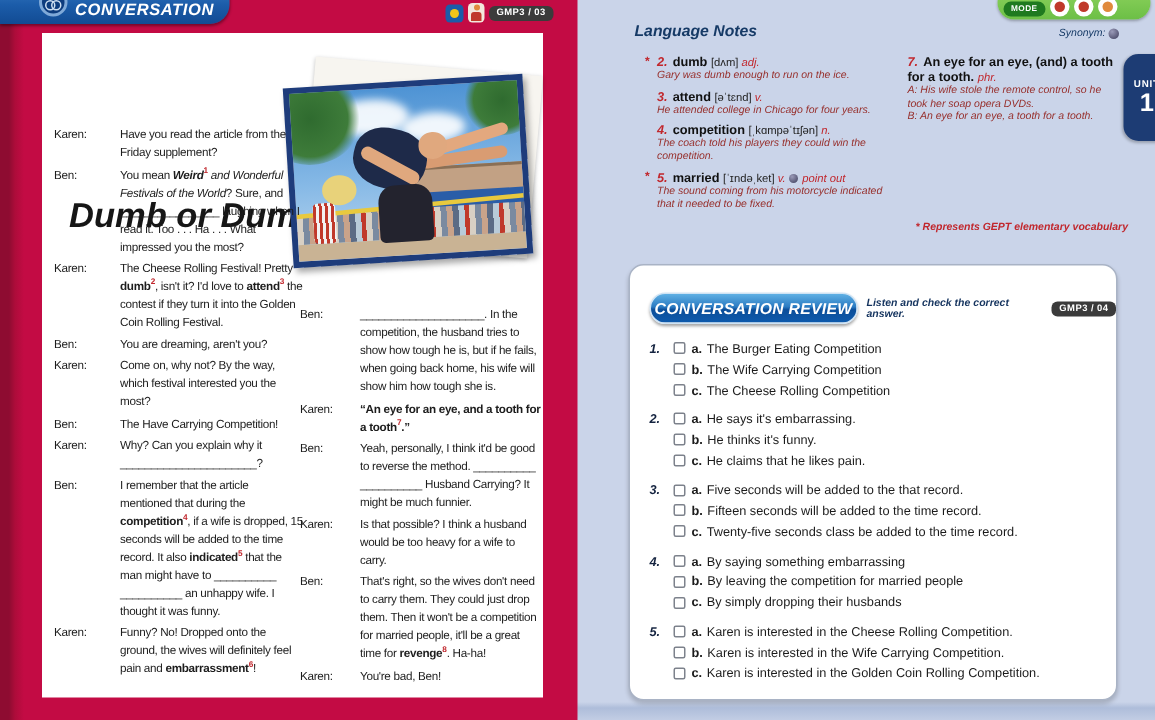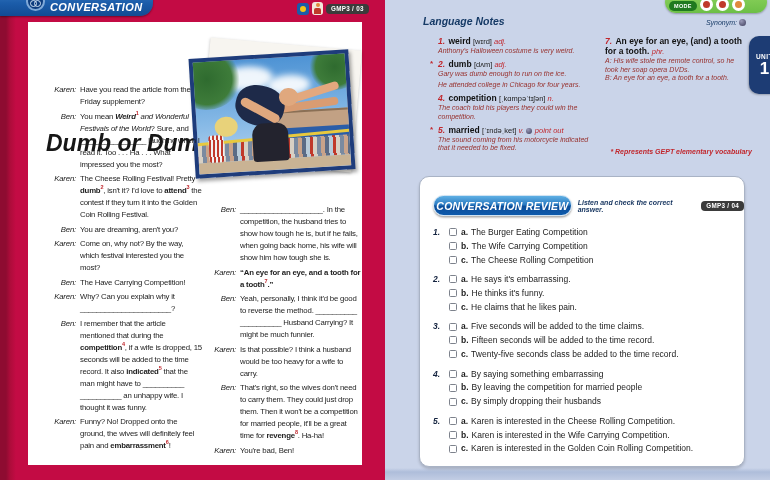--- a/index.html
+++ b/index.html
@@ -61,21 +61,21 @@
     border-radius:5px; transform:rotate(32deg); }
   .ph-hair { position:absolute; left:12%; top:50%; width:15%; height:18%; background:#E8D27A; border-radius:50%; }
   .ph-shorts { position:absolute; left:36%; top:58%; width:24%; height:34%; background:#23232e; border-radius:30% 30% 10% 10%; }
   .ph-stripe-guy { position:absolute; left:7%; top:66%; width:10%; height:24%;
     background:repeating-linear-gradient(90deg,#C0392B 0 2px,#f2f2f2 2px 4px); border-radius:3px; }
 
   .dialogue { position:absolute; font-size:7.8px; line-height:12px; color:#1d1d1d; letter-spacing:-0.2px; }
   .dlg-col1 { left:8px; top:62px; width:166px; }
   .dlg-col2 { left:172px; top:182px; width:162px; }
   .dlg-row { display:flex; margin-bottom:2.5px; }
-  .spk { flex:none; text-align:right; padding-right:4px;font-style:italic; }
+  .spk { flex:none; text-align:left; padding-right:4px; }
   .dlg-col1 .spk { width:44px; } .dlg-col2 .spk { width:40px; }
   .dtx { flex:1; }
   .dtx b i, b.bi { font-style:italic; }
   sup.fn { color:#C1272D; font-weight:bold; font-size:5.5px; line-height:0; vertical-align:super; }
 
   
   .page-right { position:absolute; left:385px; top:0; width:395px; height:480px;
     background:linear-gradient(180deg,#CAD4E9 0 468px,#AEBDDA 472px,#C2CDE4 480px); }
   .mode-bar { position:absolute; right:13px; top:-9px; width:102px; height:22px; border-radius:11px;
     background:linear-gradient(180deg,#8FD35E,#6CBF46); display:flex; align-items:flex-end; gap:3px; padding:0 4px 2px 4px;
@@ -252,36 +252,30 @@
       <span class="syn-dot"></span>
     </div>
 
     <div class="unit-tab">
       <span class="unit-word">UNIT</span>
       <span class="unit-num">1</span>
     </div>
 
     <div class="notes-col col1" id="notes1">
         <div class="note">
-          <span class="nstar"></span>
-          <div class="nbody">
-            <div class="nhead"><span class="nnum">1. </span><span class="nword">weird </span><span class="npron">[wɪrd] </span><span class="npos">adj.</span></div>
-            <div class="nex">Anthony's Halloween costume is very weird.</div>
-          </div>
-        </div>
-        <div class="note">
           <span class="nstar">*</span>
           <div class="nbody">
             <div class="nhead"><span class="nnum">2. </span><span class="nword">dumb </span><span class="npron">[dʌm] </span><span class="npos">adj.</span></div>
             <div class="nex">Gary was dumb enough to run on the ice.</div>
           </div>
         </div>
         <div class="note">
           <span class="nstar"></span>
           <div class="nbody">
+            <div class="nhead"><span class="nnum">3. </span><span class="nword">attend </span><span class="npron">[əˈtɛnd] </span><span class="npos">v.</span></div>
             <div class="nex">He attended college in Chicago for four years.</div>
           </div>
         </div>
         <div class="note">
           <span class="nstar"></span>
           <div class="nbody">
             <div class="nhead"><span class="nnum">4. </span><span class="nword">competition </span><span class="npron">[ˌkɑmpəˈtɪʃən] </span><span class="npos">n.</span></div>
             <div class="nex">The coach told his players they could win the competition.</div>
           </div>
         </div>
@@ -351,21 +345,21 @@
                 <span>He claims that he likes pain.</span>
               </div>
             </div>
           </div>
           <div class="q">
             <span class="qnum">3.</span>
             <div>
               <div class="qrow">
                 <span class="cb"></span>
                 <span class="qletter">a.</span>
-                <span>Five seconds will be added to the time claims.</span>
+                <span>Five seconds will be added to the that record.</span>
               </div>
               <div class="qrow">
                 <span class="cb"></span>
                 <span class="qletter">b.</span>
                 <span>Fifteen seconds will be added to the time record.</span>
               </div>
               <div class="qrow">
                 <span class="cb"></span>
                 <span class="qletter">c.</span>
                 <span>Twenty-five seconds class be added to the time record.</span>

